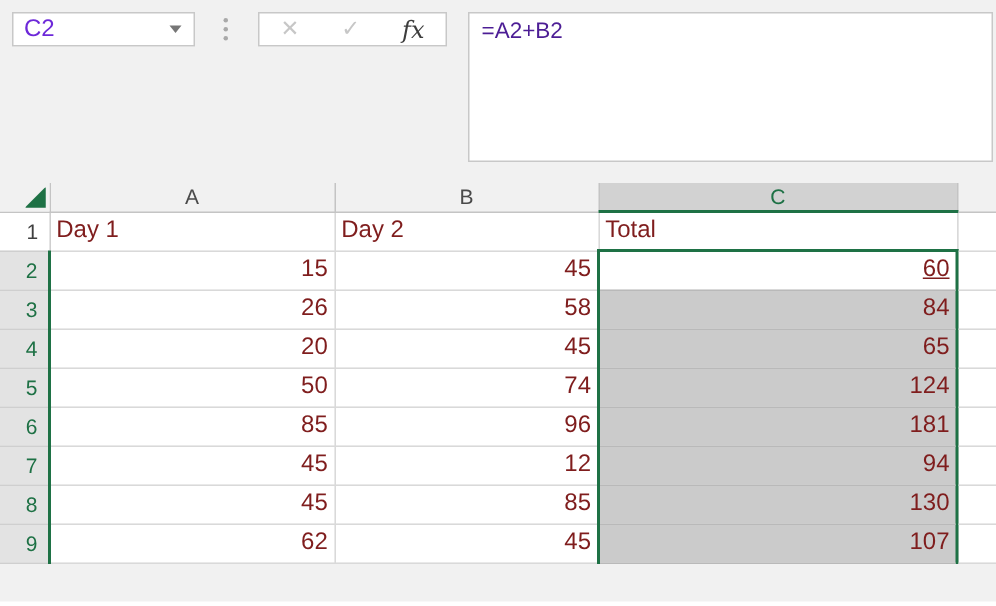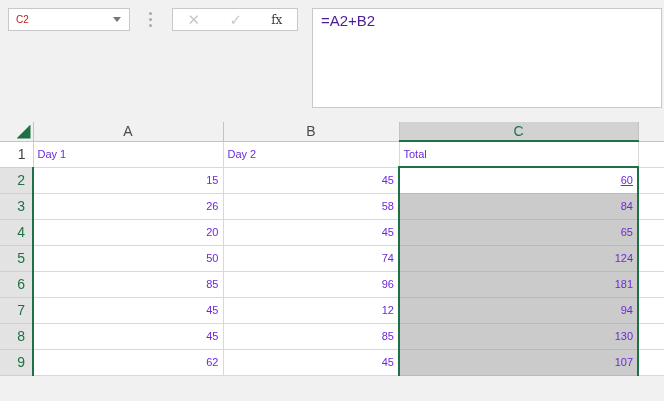--- a/index.html
+++ b/index.html
@@ -13,36 +13,36 @@
   *{box-sizing:border-box;}
   html,body{margin:0;padding:0;}
   body{width:664px;height:404px;background:var(--chrome);
        font-family:"Liberation Sans","DejaVu Sans",sans-serif;overflow:hidden;}
   .app{position:relative;width:664px;height:404px;overflow:hidden;}
 
   
   .name-box{position:absolute;left:8px;top:8px;width:122px;height:23px;
     background:#fff;border:1px solid var(--box-border);
     display:flex;align-items:center;}
-  .name-box-text{flex:1;padding-left:7px;font-size:10px;color:#b91c1c;}
+  .name-box-text{flex:1;padding-left:7px;font-size:16px;color:#6d28d9;}
   .caret{width:0;height:0;border-left:4px solid transparent;
     border-right:4px solid transparent;border-top:5px solid #767676;
     margin-right:8px;}
 
   .dots{position:absolute;left:149px;top:12px;display:flex;
     flex-direction:column;gap:3px;}
   .dots i{width:3px;height:3px;background:#A9A9A9;border-radius:50%;}
 
   .fx-buttons{position:absolute;left:172px;top:8px;width:126px;height:23px;
     background:#fff;border:1px solid var(--box-border);
     display:flex;align-items:center;justify-content:space-around;}
   .btn{line-height:1;}
   .btn.cancel,.btn.enter{color:#C7C7C7;font-size:15px;font-weight:bold;}
-  .btn.fx{font-family:"DejaVu Serif",serif;
-    font-size:12px;color:#3d3d3d;}
+  .btn.fx{font-family:"DejaVu Serif",serif;font-style:italic;
+    font-size:16px;color:#3d3d3d;}
 
   .formula-bar{position:absolute;left:312px;top:8px;width:350px;height:100px;
     background:#fff;border:1px solid var(--box-border);
     padding:3px 8px;font-size:15px;color:#4c1d95;}
 
   
   .grid{position:absolute;left:0;top:122px;}
   table{border-collapse:collapse;table-layout:fixed;width:664px;
     font-family:"Liberation Sans","DejaVu Sans",sans-serif;}
   th,td{padding:0 4px;overflow:hidden;white-space:nowrap;font-weight:normal;}
@@ -59,21 +59,21 @@
     background:var(--accent);
     clip-path:polygon(100% 0,100% 100%,0 100%);}
 
   tbody tr{height:26px;}
   tbody th{font-size:14px;color:#3f3f3f;background:#fff;text-align:right;
     padding-right:7px;border:1px solid #CFCFCF;border-left:none;}
   tbody th.selrow{background:#E3E3E3;color:var(--accent);
     border-right:2px solid var(--accent);}
 
   td{background:#fff;border:1px solid var(--grid-line);
-    font-size:11px;color:#6d28d9;text-align:right;}
+    font-size:16px;color:#7f1d1d;text-align:right;}
   tr.text-row td{text-align:left;}
   td.extra{border-right:none;}
 
   td.selC{background:var(--sel-fill);
     border-left:2px solid var(--accent);border-right:2px solid var(--accent);
     border-top-color:#B9B9B9;border-bottom-color:#B9B9B9;}
   td.selC.first{background:#fff;border-top:2px solid var(--accent);text-decoration:underline;}
   td.selC.last{border-bottom:2px solid var(--accent);position:relative;}
   td.selC.last::after{content:"";position:absolute;right:-4px;bottom:-4px;
     width:6px;height:6px;background:var(--accent);border:1px solid #fff;}

